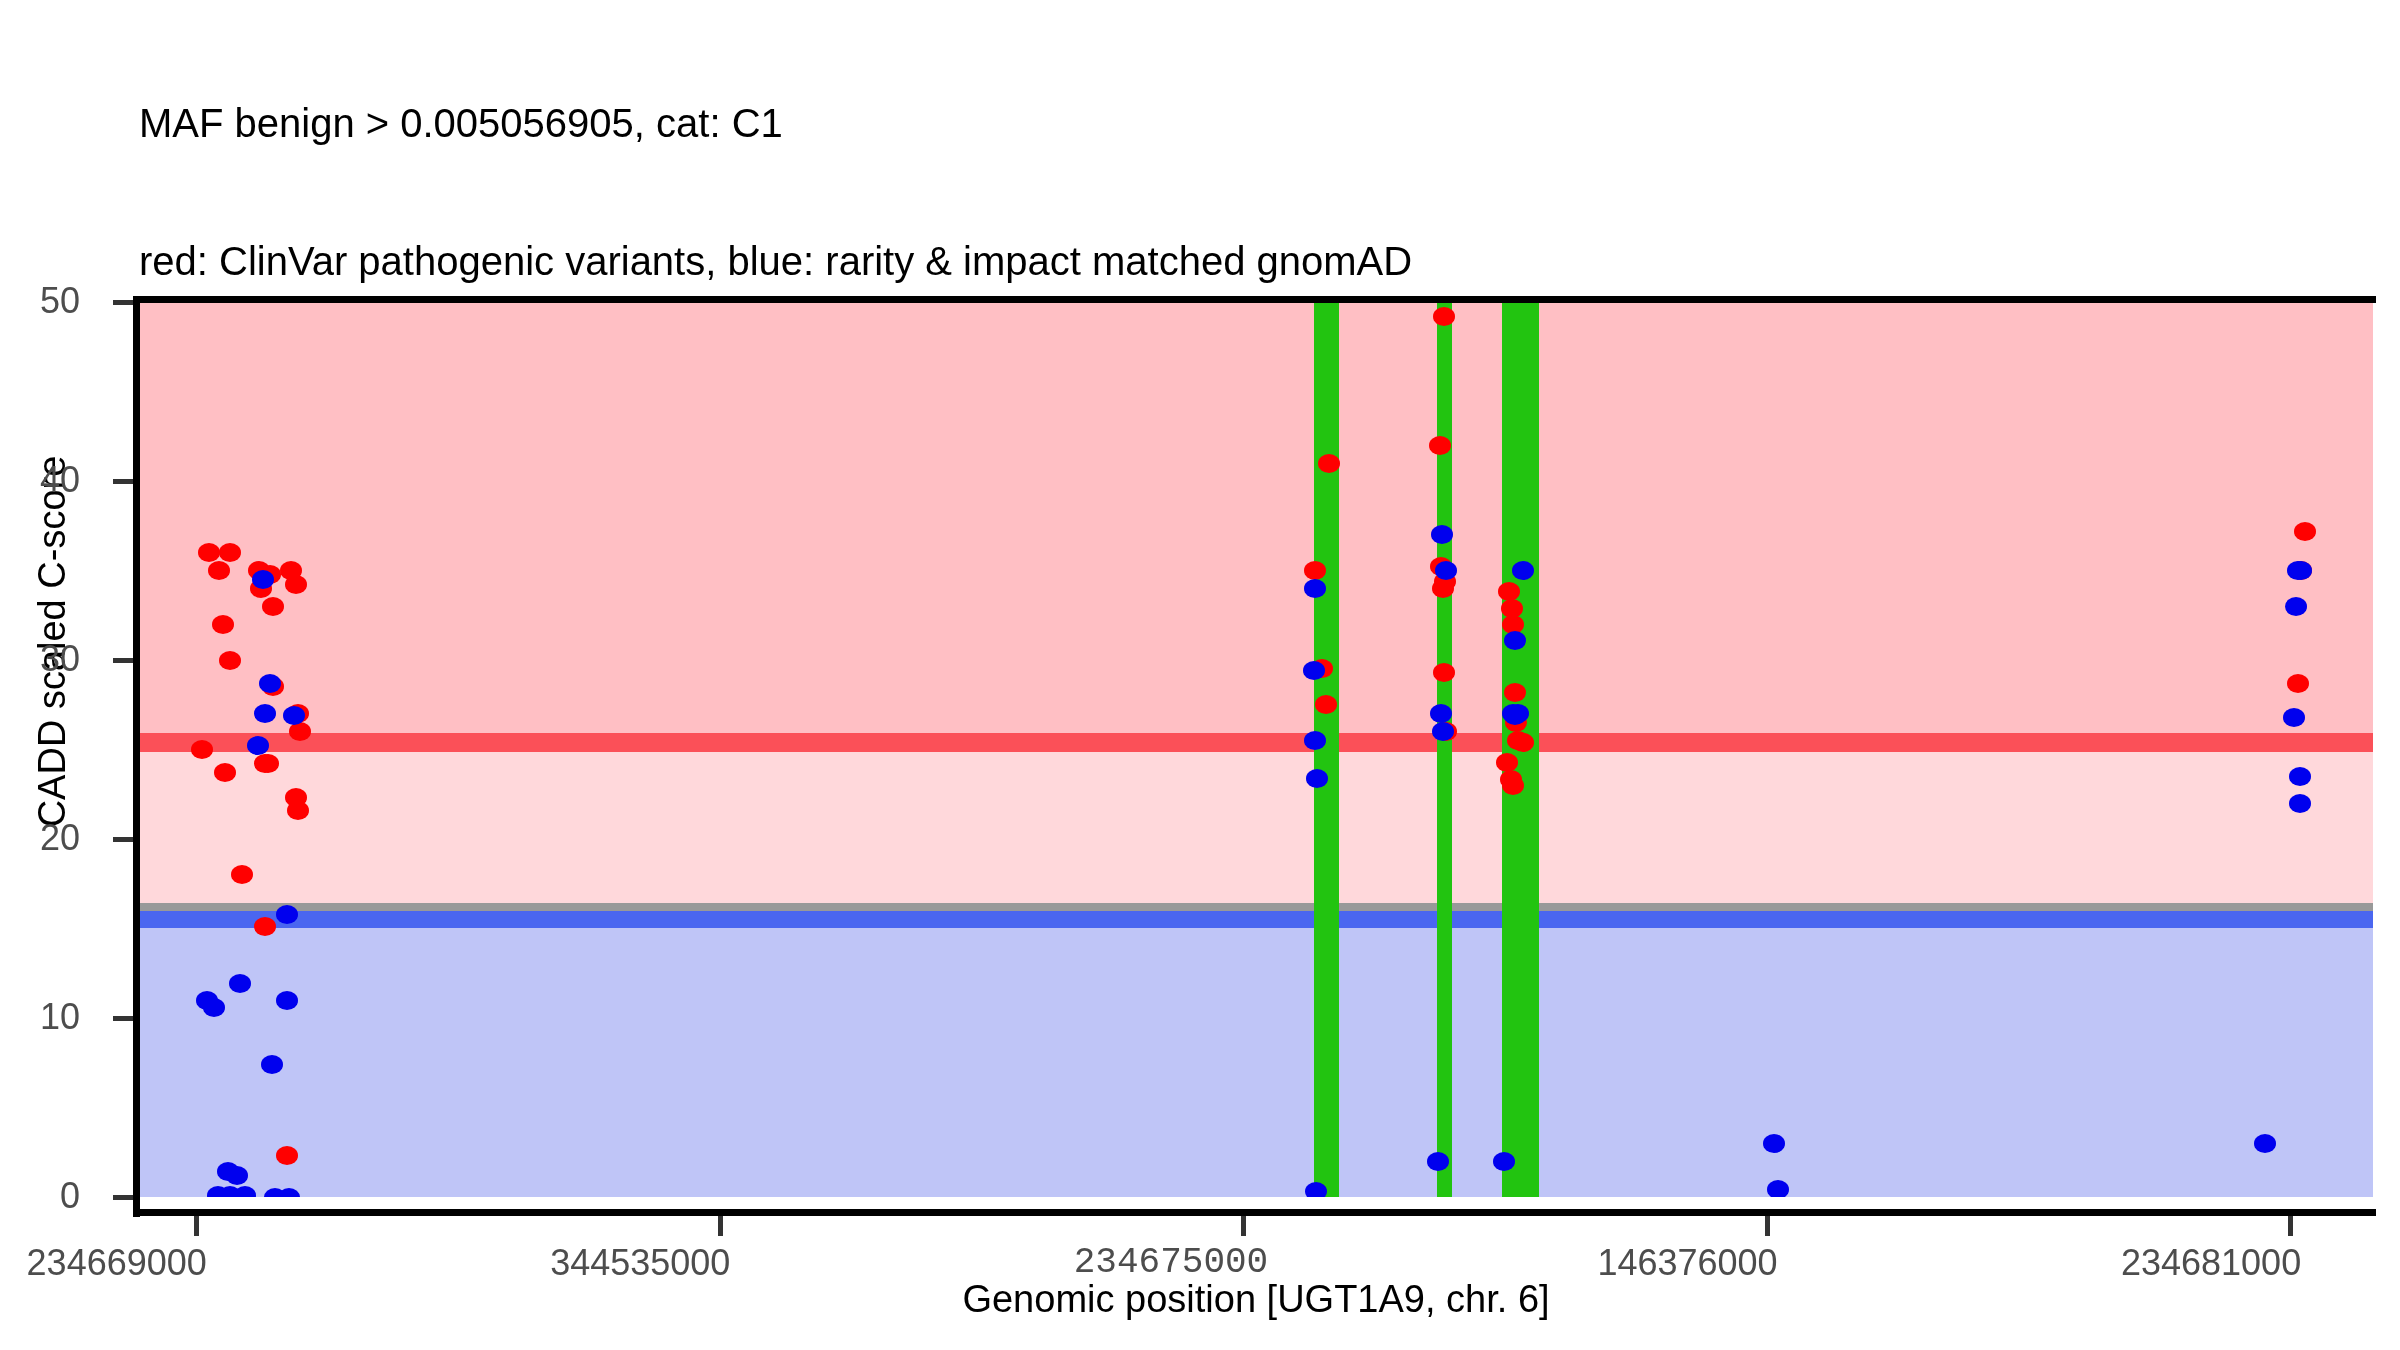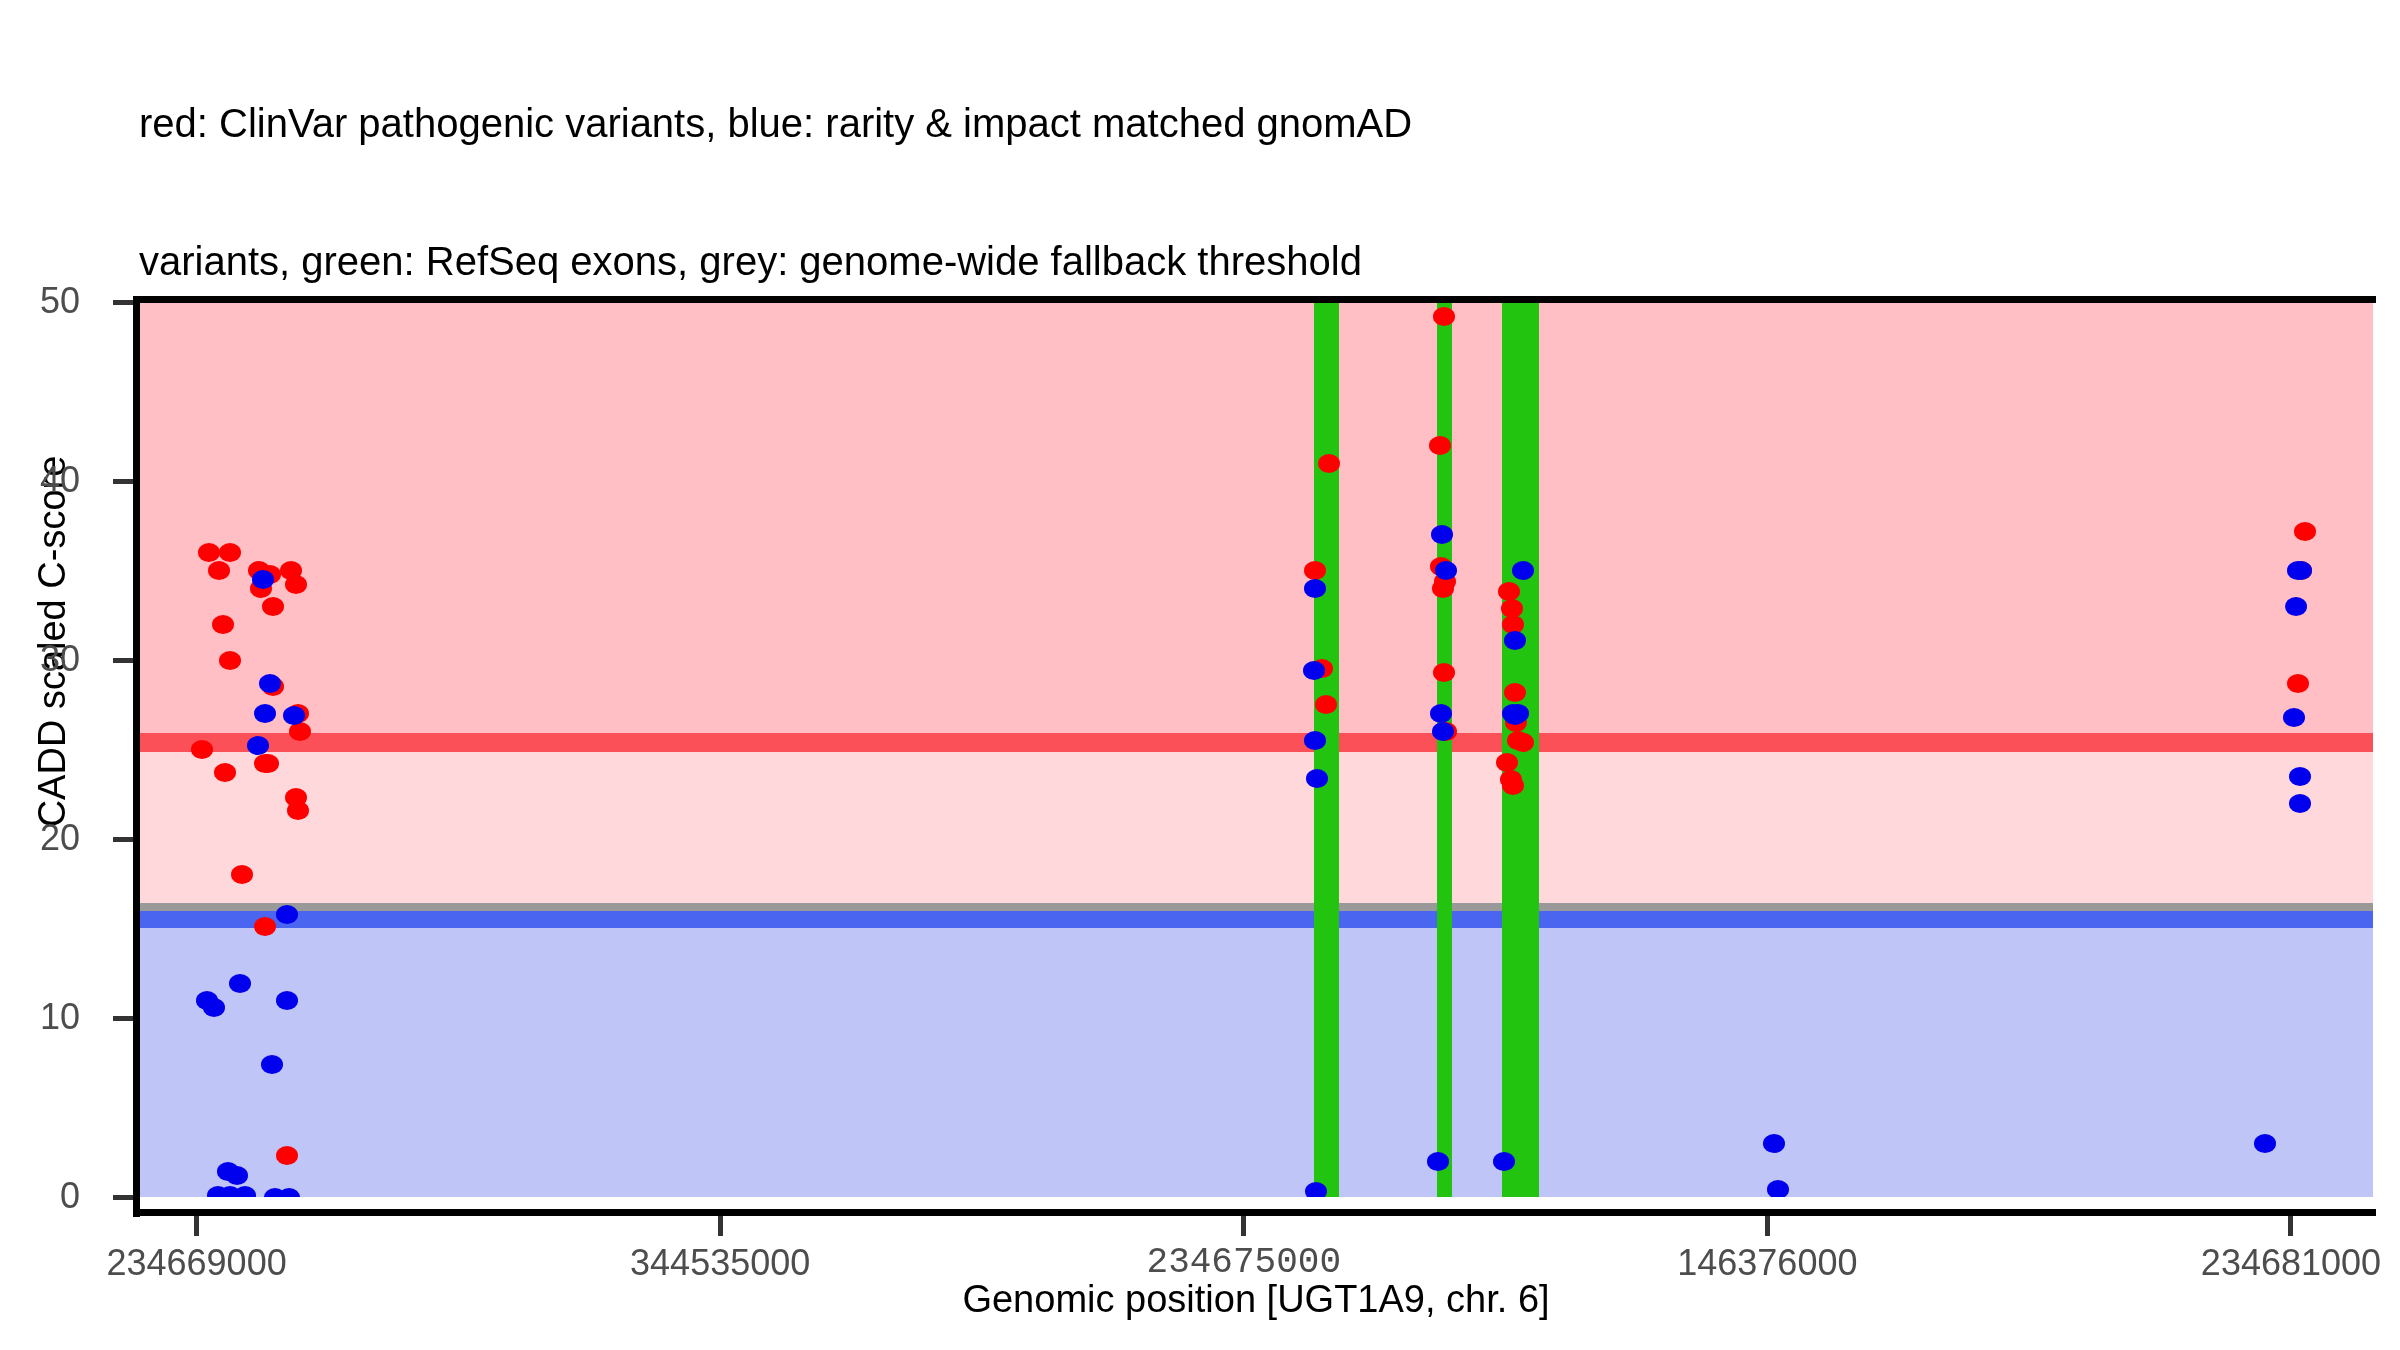--- a/index.html
+++ b/index.html
@@ -43,28 +43,29 @@
   .band{position:absolute;left:0;width:100%;}
   .exon{position:absolute;top:0;height:100%;background:#22c410;}
 
   .pt{position:absolute;width:22px;height:19px;border-radius:50%;margin-left:-11px;margin-top:-9.5px;}
   .pt.red{background:#ff0000;}
   .pt.blue{background:#0000ee;}
 
   .ytick{position:absolute;left:113px;width:20px;height:5px;background:#333;}
   .ytlabel{position:absolute;right:2320px;width:120px;text-align:right;font-size:36px;color:#4d4d4d;}
   .xtick{position:absolute;top:1216px;width:5px;height:20px;background:#333;}
-  .xtlabel{position:absolute;top:1242px;width:340px;margin-left:-170px;text-align:center;font-size:36px;color:#4d4d4d;}
+  .xtlabel{position:absolute;top:1242px;width:340px;margin-left:-170px;text-align:left;font-size:36px;color:#4d4d4d;}
 </style>
 </head>
 <body>
 
 <div id="root">
 
   <div id="title">
+    <div>MAF benign &gt; 0.005056905, cat: C1</div>
     <div>red: ClinVar pathogenic variants, blue: rarity &amp; impact matched gnomAD</div>
     <div>variants, green: RefSeq exons, grey: genome-wide fallback threshold</div>
   </div>
 
   <div id="ylab">CADD scaled C-score</div>
   <div id="xlab">Genomic position [UGT1A9, chr. 6]</div>
 
   <div id="panel">
       <div class="band" style="top: 0px; height: 441px; background: rgb(255, 191, 196);"></div>
       <div class="band" style="top: 431px; height: 19px; background: rgb(251, 80, 88);"></div>

